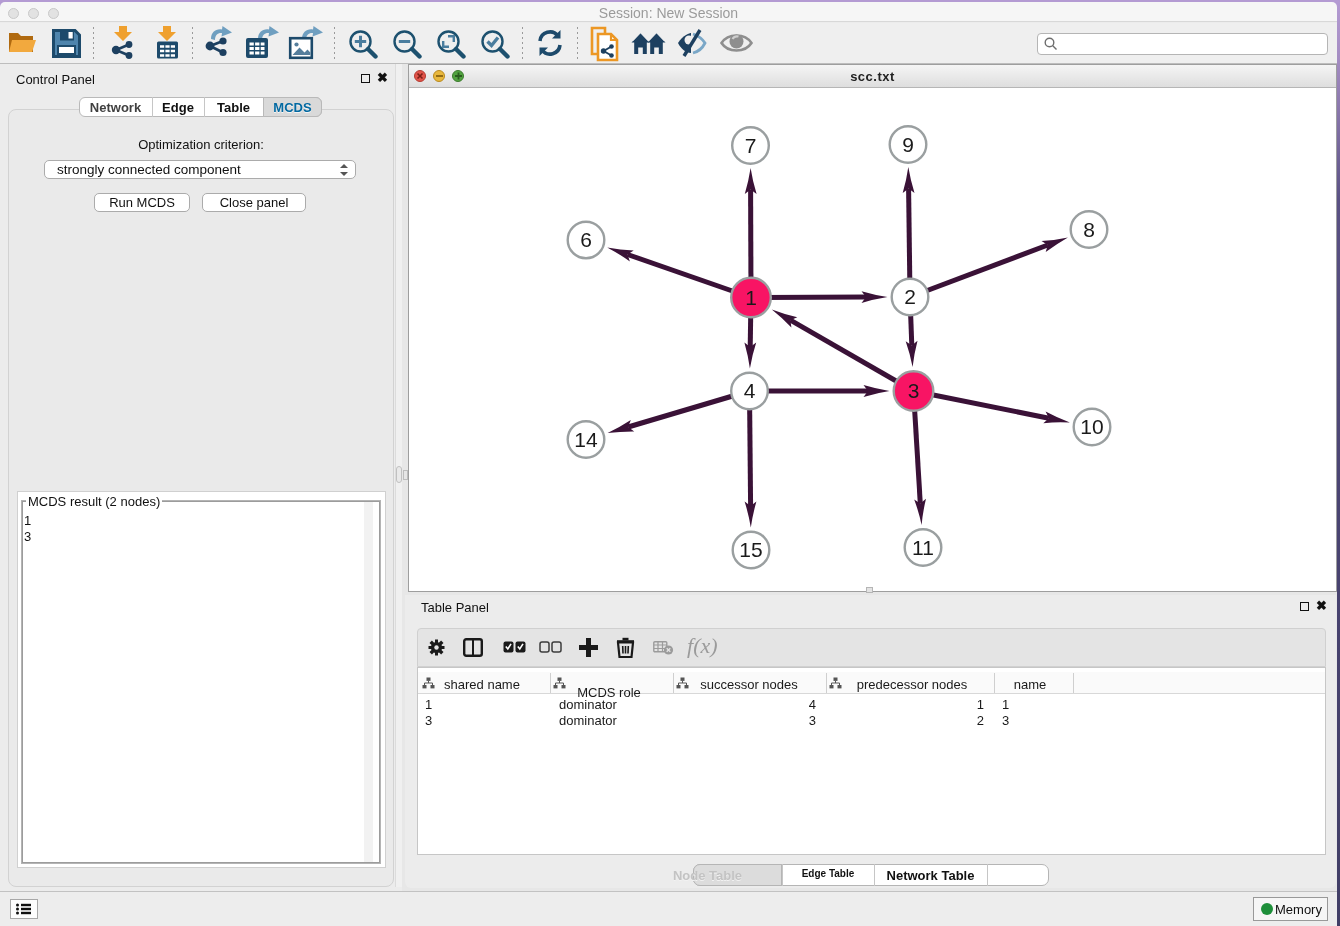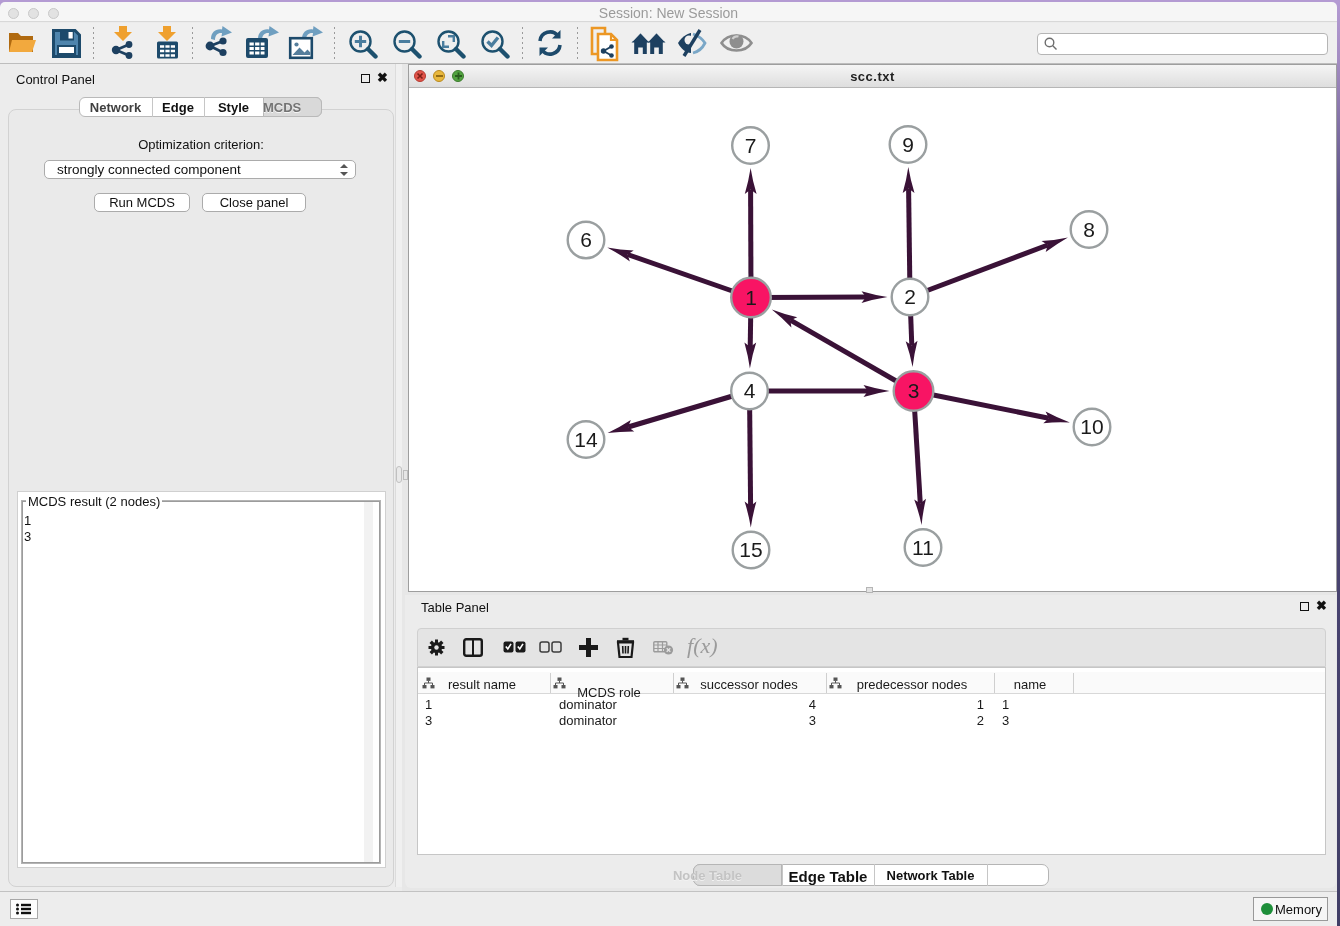--- a/index.html
+++ b/index.html
@@ -150,22 +150,22 @@
 <div class="abs" style="left:377px;top:70px;font-size:13px;font-weight:bold;color:#111;">✖</div>
 
 <div class="abs" style="left:8px;top:109px;width:386px;height:778px;background:#eaeaea;border:1px solid #d2d2d2;border-radius:8px;"></div>
 
 <div class="abs" style="left:79px;top:97px;width:243px;height:20px;background:#fff;border:1px solid #b9b9b9;border-radius:6px;"></div>
 <div class="abs" style="left:263px;top:97px;width:59px;height:20px;background:#d9d9d9;border:1px solid #b9b9b9;border-radius:0 6px 6px 0;"></div>
 <div class="abs" style="left:152px;top:97px;width:1px;height:20px;background:#c6c6c6;"></div>
 <div class="abs" style="left:204px;top:97px;width:1px;height:20px;background:#c6c6c6;"></div>
 <div class="abs" style="left:79px;top:100px;width:73px;text-align:center;font-size:13px;font-weight:bold;color:#404040;">Network</div>
 <div class="abs" style="left:152px;top:100px;width:52px;text-align:center;font-size:13px;font-weight:bold;color:#111;">Edge</div>
-<div class="abs" style="left:204px;top:100px;width:59px;text-align:center;font-size:13px;font-weight:bold;color:#111;">Style</div>
-<div class="abs" style="left:263px;top:100px;width:59px;text-align:left;font-size:13px;font-weight:bold;color:#737373;text-shadow:0 1px 0 #f5f5f5;">MCDS</div>
+<div class="abs" style="left:204px;top:100px;width:59px;text-align:center;font-size:13px;font-weight:bold;color:#111;">Table</div>
+<div class="abs" style="left:263px;top:100px;width:59px;text-align:center;font-size:13px;font-weight:bold;color:#0369a1;text-shadow:0 1px 0 #f5f5f5;">MCDS</div>
 
 <div class="abs" style="left:0px;top:137px;width:402px;text-align:center;font-size:13px;color:#111;">Optimization criterion:</div>
 <div class="abs" style="left:44px;top:160px;width:312px;height:19px;background:#fff;border:1px solid #ababab;border-radius:5px;"></div>
 <div class="abs" style="left:57px;top:162px;font-size:13.5px;color:#111;">strongly connected component</div>
 <svg class="abs" style="left:338px;top:163px" width="12" height="14">
     <path d="M2 5 L6 1 L10 5 Z M2 9 L6 13 L10 9 Z" fill="#555"></path>
   </svg>
 <div class="abs" style="left:94px;top:193px;width:96px;height:19px;background:#fff;border:1px solid #ababab;border-radius:5px;text-align:center;font-size:13px;color:#111;line-height:17px;">Run MCDS</div>
 <div class="abs" style="left:202px;top:193px;width:104px;height:19px;background:#fff;border:1px solid #ababab;border-radius:5px;text-align:center;font-size:13px;color:#111;line-height:17px;">Close panel</div>
 
@@ -311,21 +311,21 @@
 <div class="abs" style="left:673px;top:673px;width:1px;height:20px;background:#cfcfcf;"></div>
 <div class="abs" style="left:826px;top:673px;width:1px;height:20px;background:#cfcfcf;"></div>
 <div class="abs" style="left:994px;top:673px;width:1px;height:20px;background:#cfcfcf;"></div>
 <div class="abs" style="left:1073px;top:673px;width:1px;height:20px;background:#cfcfcf;"></div>
 <svg class="ic" style="left:422px;top:677px" width="13" height="12" viewBox="0 0 13 12">
     <rect x="4.5" y="0.5" width="4" height="3.4" fill="#555"></rect>
     <rect x="0.5" y="8" width="4" height="3.4" fill="#555"></rect>
     <rect x="8.5" y="8" width="4" height="3.4" fill="#555"></rect>
     <path d="M6.5 4 L6.5 6 M2.5 8 L2.5 6 L10.5 6 L10.5 8" stroke="#555" stroke-width="1" fill="none"></path>
   </svg>
-<div class="abs" style="left:443px;top:677px;width:78px;text-align:center;font-size:13px;color:#1a1a1a;">result name</div>
+<div class="abs" style="left:443px;top:677px;width:78px;text-align:center;font-size:13px;color:#1a1a1a;">shared name</div>
 <svg class="ic" style="left:553px;top:677px" width="13" height="12" viewBox="0 0 13 12">
     <rect x="4.5" y="0.5" width="4" height="3.4" fill="#555"></rect>
     <rect x="0.5" y="8" width="4" height="3.4" fill="#555"></rect>
     <rect x="8.5" y="8" width="4" height="3.4" fill="#555"></rect>
     <path d="M6.5 4 L6.5 6 M2.5 8 L2.5 6 L10.5 6 L10.5 8" stroke="#555" stroke-width="1" fill="none"></path>
   </svg>
 <div class="abs" style="left:570px;top:677px;width:78px;text-align:center;font-size:13px;color:#1a1a1a;margin-top:8px;">MCDS role</div>
 <svg class="ic" style="left:676px;top:677px" width="13" height="12" viewBox="0 0 13 12">
     <rect x="4.5" y="0.5" width="4" height="3.4" fill="#555"></rect>
     <rect x="0.5" y="8" width="4" height="3.4" fill="#555"></rect>
@@ -352,21 +352,21 @@
 <div class="abs" style="left:740px;top:713px;width:76px;text-align:right;font-size:13px;color:#1a1a1a;">3</div>
 <div class="abs" style="left:910px;top:713px;width:74px;text-align:right;font-size:13px;color:#1a1a1a;">2</div>
 <div class="abs" style="left:1002px;top:713px;font-size:13px;color:#1a1a1a;">3</div>
 
 <div class="abs" style="left:693px;top:864px;width:356px;height:22px;background:#fff;border:1px solid #b5b5b5;border-radius:7px;"></div>
 <div class="abs" style="left:693px;top:864px;width:89px;height:22px;background:#dcdcdc;border:1px solid #b5b5b5;border-radius:7px 0 0 7px;"></div>
 <div class="abs" style="left:782px;top:864px;width:1px;height:22px;background:#c6c6c6;"></div>
 <div class="abs" style="left:874px;top:864px;width:1px;height:22px;background:#c6c6c6;"></div>
 <div class="abs" style="left:987px;top:864px;width:1px;height:22px;background:#c6c6c6;"></div>
 <div class="abs" style="left:663px;top:868px;width:89px;text-align:center;font-size:13px;font-weight:bold;color:#c3c3c3;text-shadow:0 1px 0 #f2f2f2;">Node Table</div>
-<div class="abs" style="left:782px;top:868px;width:92px;text-align:center;font-size:15px;font-weight:bold;color:#111;">Edge Table</div>
+<div class="abs" style="left:782px;top:868px;width:92px;text-align:center;font-size:10px;font-weight:bold;color:#111;">Edge Table</div>
 <div class="abs" style="left:874px;top:868px;width:113px;text-align:center;font-size:13px;font-weight:bold;color:#111;">Network Table</div>
 <div class="abs" style="left:987px;top:918px;width:62px;text-align:center;font-size:13px;font-weight:bold;color:#111;">Motifs</div>
 
 <div class="abs" style="left:0;top:891px;width:1337px;height:35px;background:#ededed;border-top:1px solid #c2c2c2;"></div>
 <div class="abs" style="left:10px;top:899px;width:28px;height:20px;background:#fdfdfd;border:1px solid #a8a8a8;"></div>
 <svg class="abs" style="left:16px;top:903px" width="16" height="12">
     <circle cx="1.5" cy="2" r="1.5" fill="#111"></circle>
     <circle cx="1.5" cy="6" r="1.5" fill="#111"></circle>
     <circle cx="1.5" cy="10" r="1.5" fill="#111"></circle>
     <rect x="5" y="0.8" width="10" height="2.4" fill="#111"></rect>

